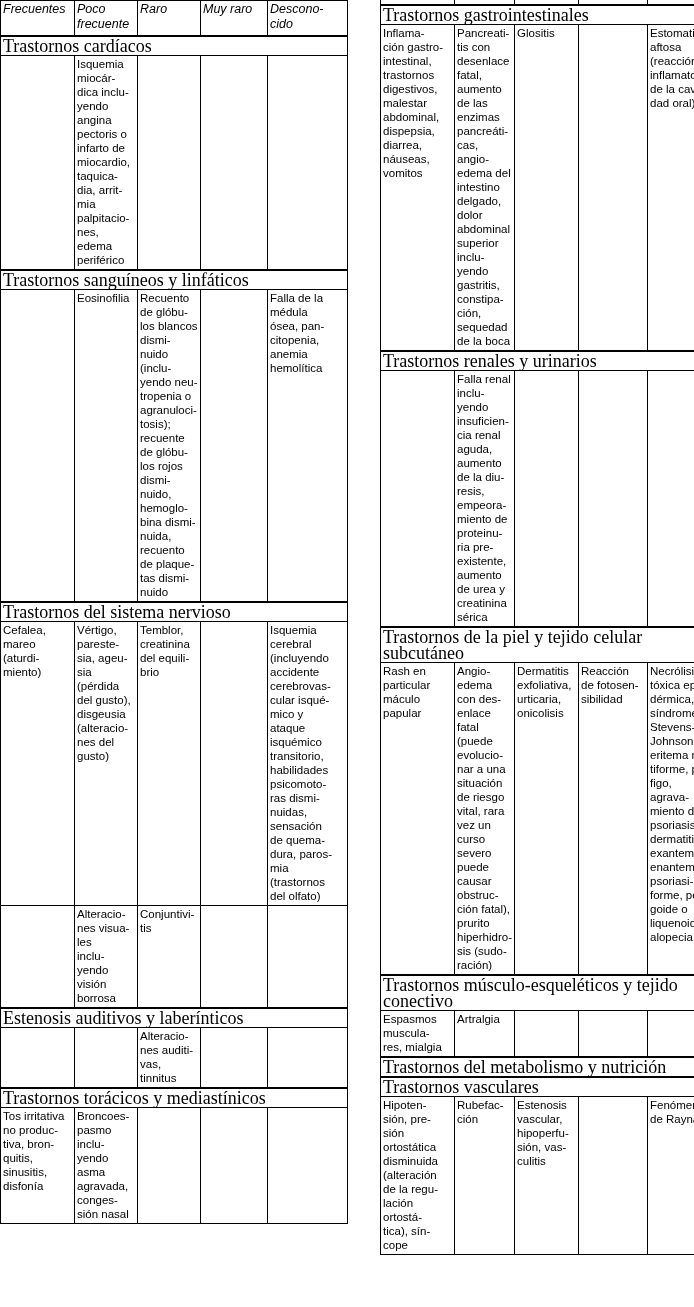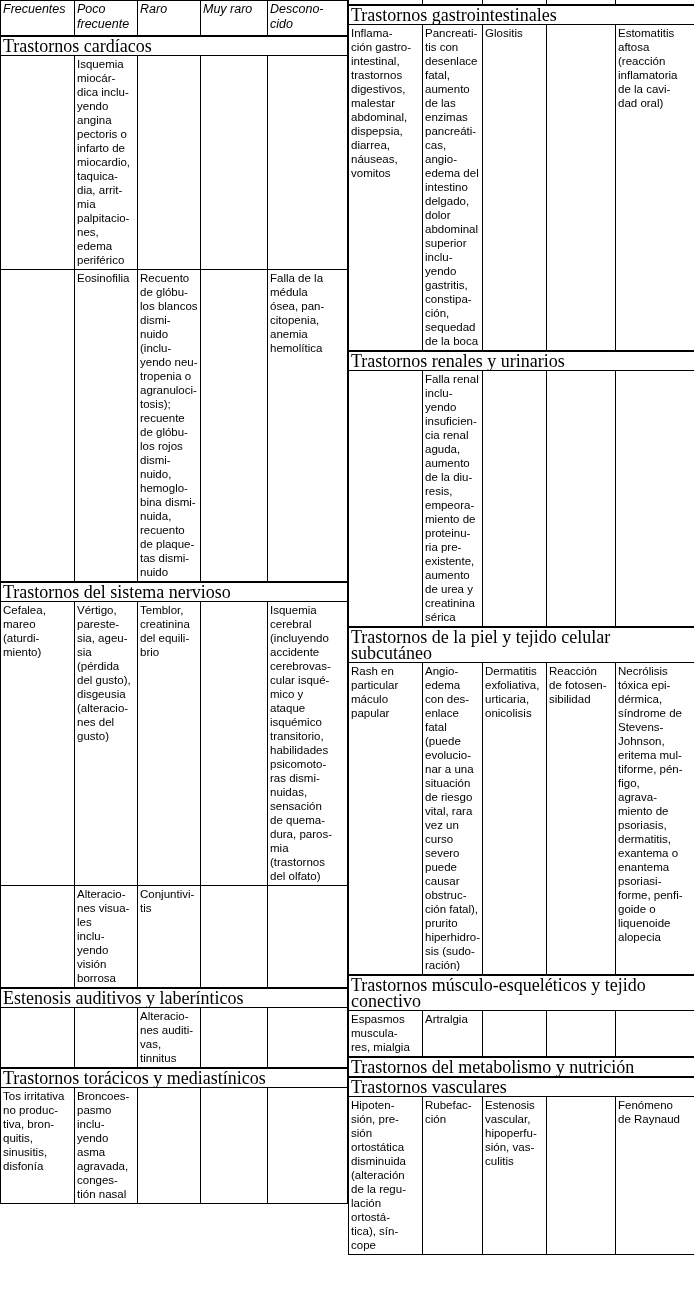--- a/index.html
+++ b/index.html
@@ -9,20 +9,21 @@
   }
   body {
     width: 694px;
     font-family: "Liberation Sans", "DejaVu Sans", sans-serif;
     color: #000;
   }
   .page {
     display: flex;
     align-items: flex-start;
     width: 694px;
+    gap: 32px;
   }
   table.adv {
     border-collapse: collapse;
     table-layout: fixed;
     width: 347px;
     background: #fff;
   }
   table.adv td {
     border: 1px solid #000;
     vertical-align: top;
@@ -93,20 +94,23 @@
 taquica-
 dia, arrit-
 mia
 palpitacio-
 nes,
 edema
 periférico</td>
           <td></td>
           <td></td>
           <td></td>
+        </tr>
+        <tr class="section-title-row">
+          <td colspan="5">Trastornos sanguíneos y linfáticos</td>
         </tr>
         <tr class="data-row">
           <td></td>
           <td>Eosinofilia</td>
           <td>Recuento
 de glóbu-
 los blancos
 dismi-
 nuido
 (inclu-
@@ -215,21 +219,21 @@
 quitis,
 sinusitis,
 disfonía</td>
           <td>Broncoes-
 pasmo
 inclu-
 yendo
 asma
 agravada,
 conges-
-tión nasal</td>
+sión nasal</td>
           <td></td>
           <td></td>
           <td></td>
         </tr>
       </tbody>
   </table>
   <table class="adv" id="table-1">
     <colgroup>
       <col style="width:74px">
         <col style="width:60px">

